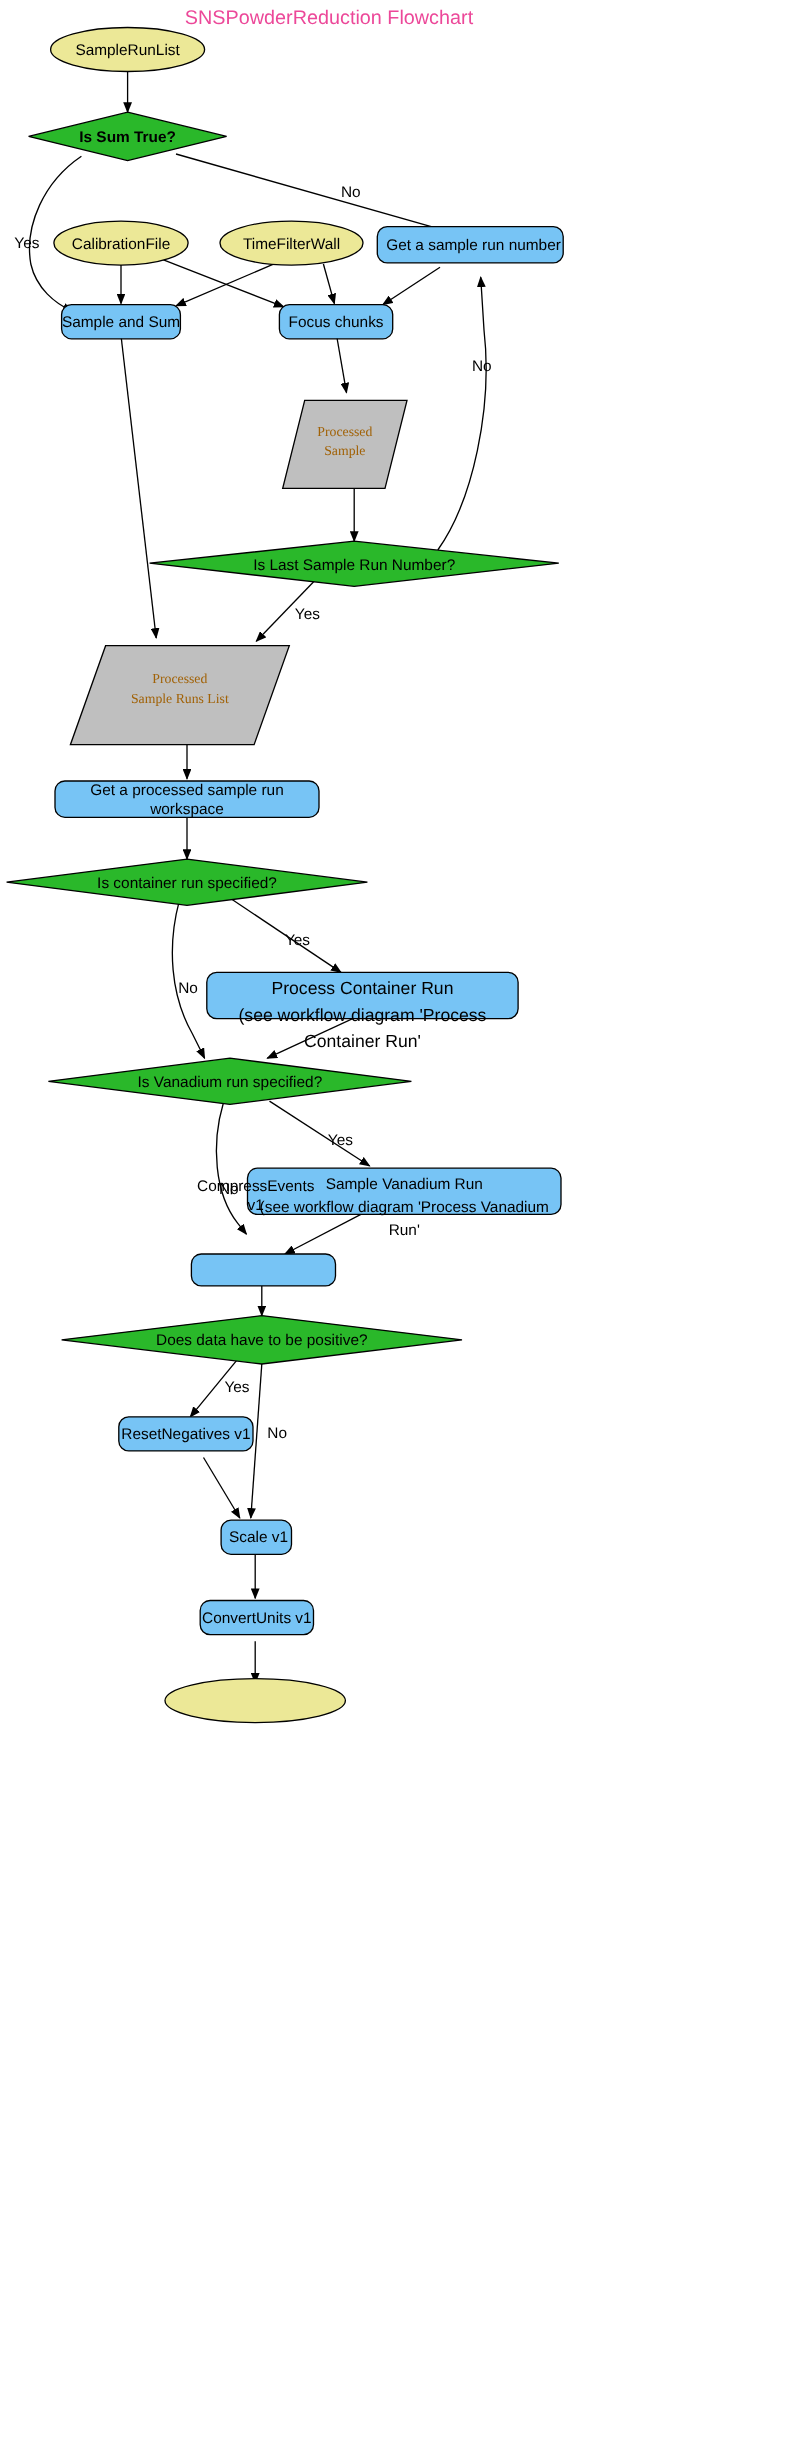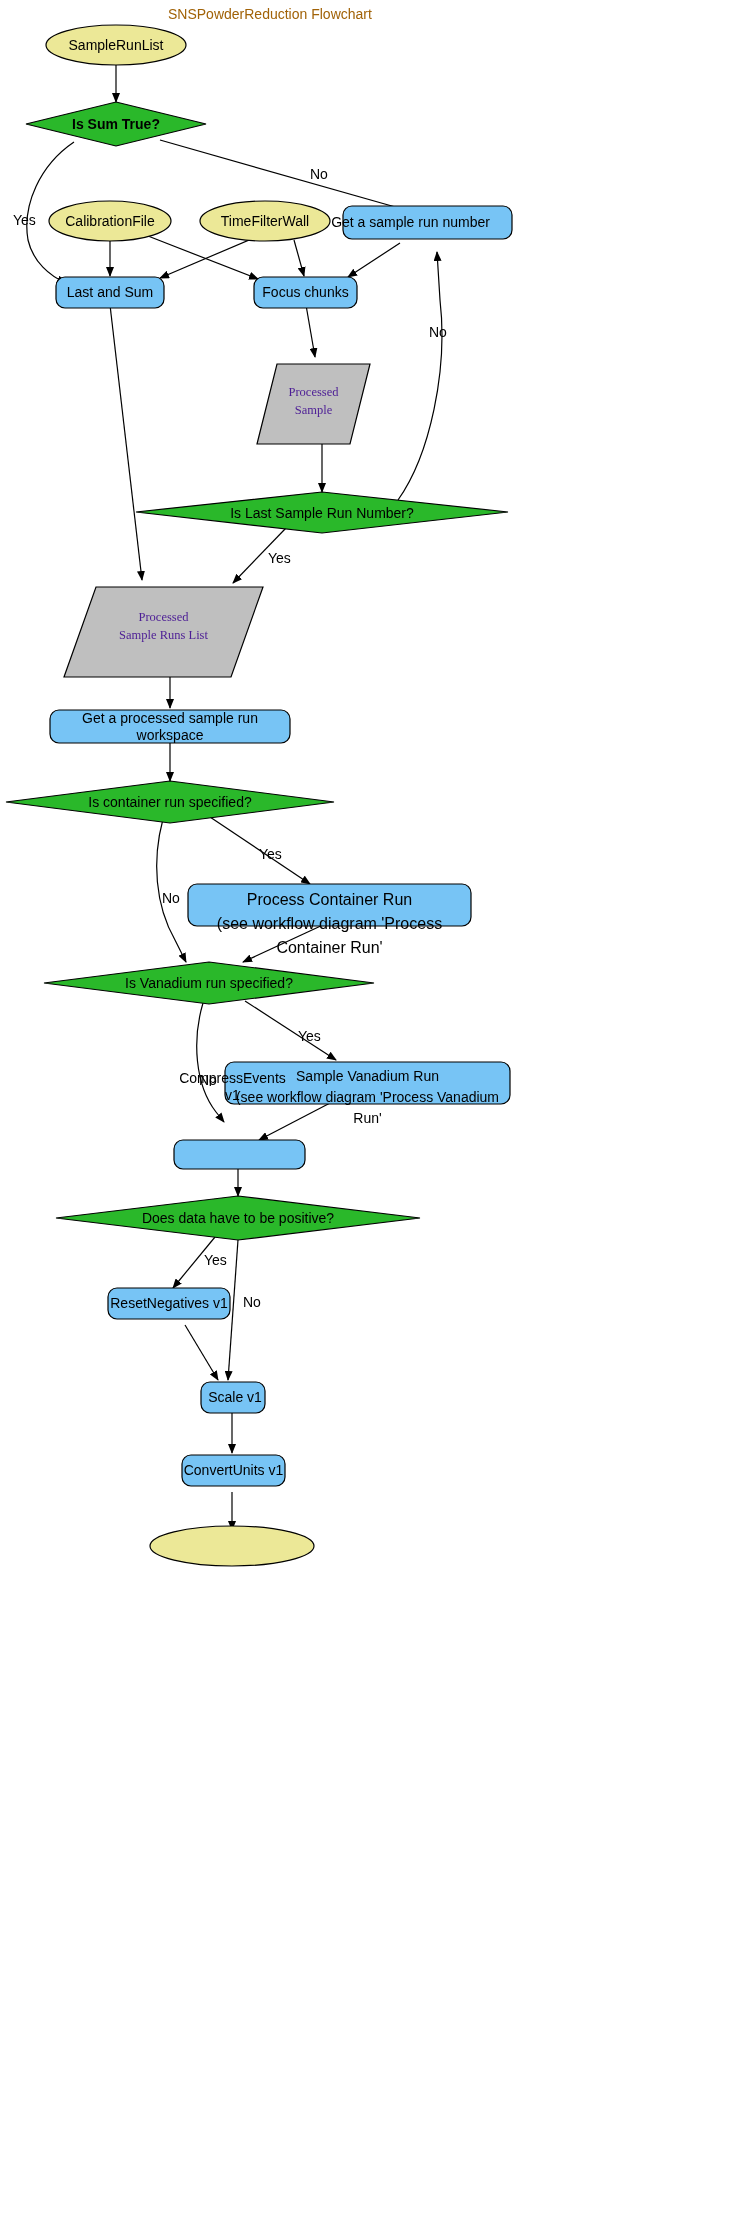--- a/index.html
+++ b/index.html
@@ -5,23 +5,23 @@
   html,body{margin:0;padding:0;background:#ffffff;}
   #page{position:relative;width:730px;height:2220px;background:#ffffff;
         font-family:"Liberation Sans",sans-serif;overflow:hidden;}
   #svg-layer{position:absolute;left:0;top:0;width:730px;height:2220px;}
 
   .node{position:absolute;box-sizing:border-box;display:flex;align-items:center;
         justify-content:center;text-align:center;color:#000;line-height:1.15;}
   
   .diamond-label{font-size:14px;color:#000;}
   
-  .para-label{font-family:"Liberation Serif",serif;font-size:12.5px;color:#4c1d95;line-height:1.45;}
+  .para-label{font-family:"Liberation Serif",serif;font-size:12.5px;color:#a16207;line-height:1.45;}
   .edge-label{position:absolute;font-size:14px;color:#000;white-space:nowrap;}
-  #title{position:absolute;font-size:14px;color:#a16207;white-space:nowrap;}
+  #title{position:absolute;font-size:18px;color:#ec4899;white-space:nowrap;}
 </style>
 </head>
 <body>
 
 <div id="page">
 
   <div id="title" style="left:168px;top:6px;">SNSPowderReduction Flowchart</div>
 
   <svg id="svg-layer" viewBox="0 0 730 2220">
     <defs>
@@ -132,22 +132,22 @@
 
   <div style="position:absolute;left:262px;top:383px;width:103px;text-align:center;">
     <div class="para-label">Processed</div>
     <div class="para-label">Sample</div>
   </div>
   <div style="position:absolute;left:72px;top:608px;width:183px;text-align:center;">
     <div class="para-label">Processed</div>
     <div class="para-label">Sample Runs List</div>
   </div>
 
-  <div class="node" style="left:326px;top:206px;width:169px;height:33px;font-size:14px;">Get a sample run number</div>
-  <div class="node" style="left:56px;top:277px;width:108px;height:31px;font-size:14px;">Last and Sum</div>
+  <div class="node" style="left:346px;top:206px;width:169px;height:33px;font-size:14px;">Get a sample run number</div>
+  <div class="node" style="left:56px;top:277px;width:108px;height:31px;font-size:14px;">Sample and Sum</div>
   <div class="node" style="left:254px;top:277px;width:103px;height:31px;font-size:14px;">Focus chunks</div>
   <div class="node" style="left:50px;top:710px;width:240px;height:33px;font-size:14px;">Get a processed sample run workspace</div>
 
   <div style="position:absolute;left:188px;top:888px;width:283px;text-align:center;font-size:16px;line-height:1.5;">
     <div>Process Container Run</div>
     <div>(see workflow diagram 'Process Container Run'</div>
   </div>
 
   <div style="position:absolute;left:225px;top:1066px;width:285px;text-align:center;font-size:14px;line-height:1.5;">
     <div>Sample Vanadium Run</div>

